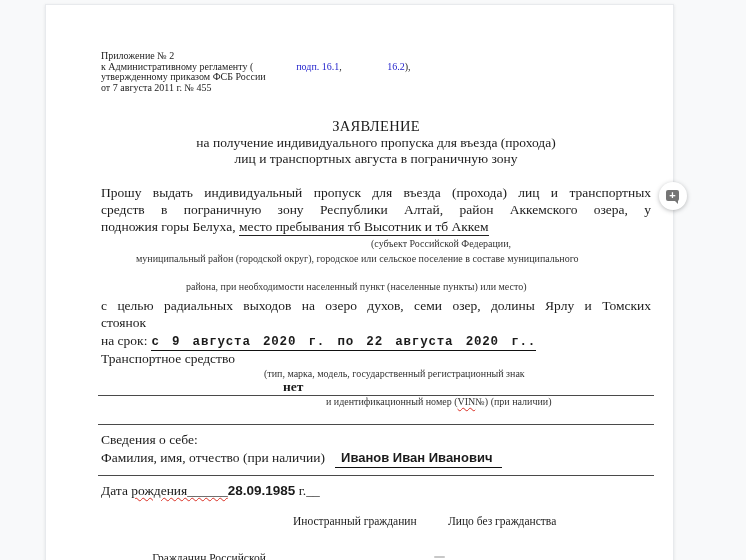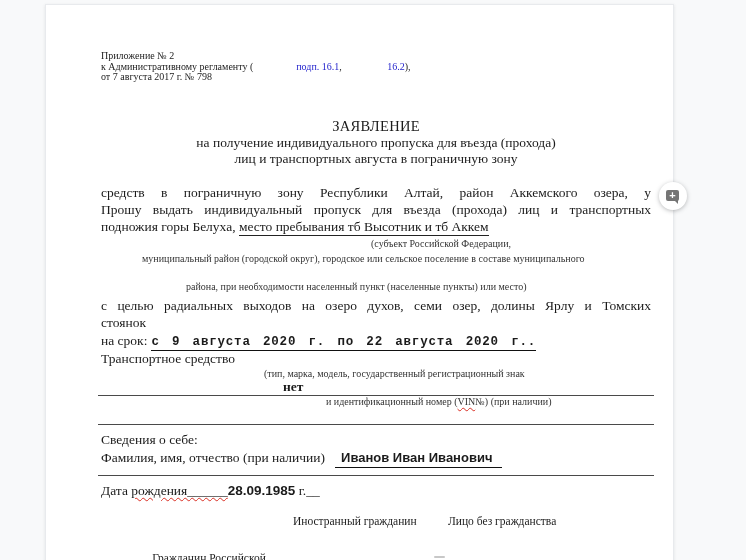--- a/index.html
+++ b/index.html
@@ -64,37 +64,38 @@
   .artifact{left:388px;top:551px;width:11px;height:2px;background:#9a9a9a;opacity:.55;border-radius:1px;}
 </style>
 </head>
 <body>
 
 <div class="page">
 
   <div class="abs hdr">
     <div>Приложение № 2</div>
     <div><span>к Административному регламенту (</span><a>подп. 16.1</a><span>, </span><a>16.2</a><span>),</span></div>
-    <div>от 7 августа 2017 г. № 798</div>
+    <div>утвержденному приказом ФСБ России</div>
+    <div>от 7 августа 2011 г. № 455</div>
   </div>
 
   <div class="abs title">
     <div class="t1">ЗАЯВЛЕНИЕ</div>
     <div class="t2">на получение индивидуального пропуска для въезда (прохода)</div>
     <div class="t2">лиц и транспортных августа в пограничную зону</div>
   </div>
 
   <div class="abs para" style="top:179px;">
+    <span class="stretch">Прошу выдать индивидуальный пропуск для въезда (прохода) лиц и транспортных</span>
     <span class="stretch">средств в пограничную зону Республики Алтай, район Аккемского озера, у</span>
-    <span class="stretch">Прошу выдать индивидуальный пропуск для въезда (прохода) лиц и транспортных</span>
     <span><span>подножия горы Белуха,</span> <span class="ul">место пребывания тб Высотник и тб Аккем</span></span>
   </div>
 
   <div class="abs cap" style="left:325px;top:233px;">(субъект Российской Федерации,</div>
-  <div class="abs cap" style="left:96px;top:248px;">муниципальный район (городской округ), городское или сельское поселение в составе муниципального</div>
+  <div class="abs cap" style="left:90px;top:248px;">муниципальный район (городской округ), городское или сельское поселение в составе муниципального</div>
   <div class="abs cap" style="left:140px;top:276px;">района, при необходимости населенный пункт (населенные пункты) или место)</div>
 
   <div class="abs para" style="top:292px;">
     <span class="stretch">с целью радиальных выходов на озеро духов, семи озер, долины Ярлу и Томских</span>
     <span>стоянок</span>
   </div>
 
   <div class="abs para" style="top:327px;white-space:nowrap;">
     <span>на срок:</span><span class="mono-val">с 9 августа 2020 г. по 22 августа 2020 г..</span>
   </div>

